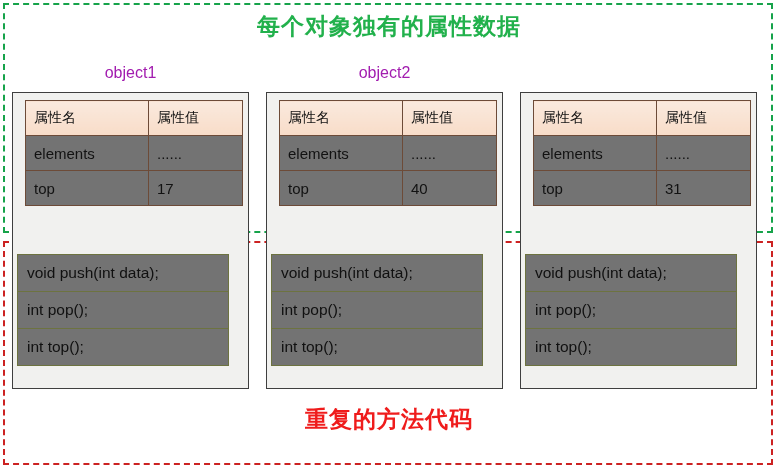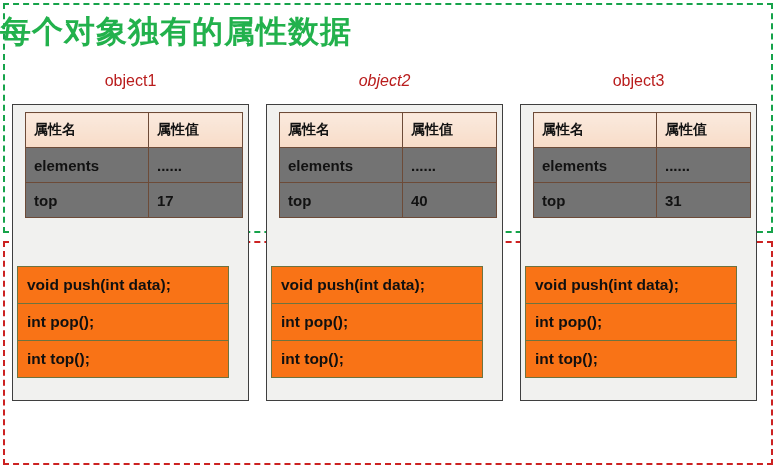--- a/index.html
+++ b/index.html
@@ -36,56 +36,56 @@
     top: 241px;
     width: 770px;
     height: 224px;
     border: 2px dashed #cc2222;
   }
 
   
   .section-title {
     position: absolute;
     width: 778px;
-    font-size: 31px;
+    text-align: center;
+    font-size: 23px;
     font-weight: 700;
     letter-spacing: 1px;
     white-space: nowrap;
   }
   #top-title {
     left: 0;
     top: 11px;
     color: #22b14c;
   }
   #bottom-title {
     left: 0;
     top: 404px;
     color: #ef1c1c;
   }
 
   
   .object-label {
     position: absolute;
-    top: 72px;
+    top: 64px;
     font-size: 16px;
-    color: #b91c1c;
+    color: #a21caf;
     text-align: center;
     white-space: nowrap;
   }
 
   
   .object-card {
     position: absolute;
-    top: 104px;
+    top: 92px;
     width: 237px;
     height: 297px;
     box-sizing: border-box;
     border: 1.6px solid #3f3f3f;
     background: #f1f1ef;
-    font-weight: bold;
   }
 
   
   .attr-table {
     position: absolute;
     left: 12px;
     top: 7px;
     width: 183px;
     border-collapse: collapse;
     table-layout: fixed;
@@ -114,39 +114,40 @@
   .method-box {
     position: absolute;
     left: 4px;
     top: 161px;
     width: 212px;
     border-collapse: collapse;
     table-layout: fixed;
   }
   .method-box td {
     border: 1.4px solid #6d7340;
-    background: #f97316;
+    background: #737373;
     height: 36px;
     padding: 0 9px;
     font-size: 15.5px;
     color: #101010;
     vertical-align: middle;
     white-space: nowrap;
   }
 </style>
 </head>
 <body>
 
 <div id="canvas">
 
   <div class="region" id="attr-region"></div>
   <div class="region" id="method-region"></div>
 
   <div class="section-title" id="top-title">每个对象独有的属性数据</div>
 
+  <div class="section-title" id="bottom-title">重复的方法代码</div>
 
   <div class="object-label" style="left:12px; width:237px;">object1</div>
   <div class="object-card" style="left:12px;">
     <table class="attr-table">
       <tbody>
           <tr class="head">
         <td class="col-name">属性名</td>
         <td class="col-value">属性值</td>
       </tr>
       <tr class="body">
@@ -167,21 +168,21 @@
       <tr>
         <td>int  pop();</td>
       </tr>
       <tr>
         <td>int  top();</td>
       </tr>
     </tbody>
       </table>
   </div>
 
-  <div class="object-label" style="left:266px; width:237px;font-style:italic;">object2</div>
+  <div class="object-label" style="left:266px; width:237px;">object2</div>
   <div class="object-card" style="left:266px;">
     <table class="attr-table">
       <tbody>
           <tr class="head">
         <td class="col-name">属性名</td>
         <td class="col-value">属性值</td>
       </tr>
       <tr class="body">
         <td class="col-name">elements</td>
         <td class="col-value">......</td>
@@ -200,21 +201,20 @@
       <tr>
         <td>int  pop();</td>
       </tr>
       <tr>
         <td>int  top();</td>
       </tr>
     </tbody>
       </table>
   </div>
 
-  <div class="object-label" style="left:520px; width:237px;">object3</div>
   <div class="object-card" style="left:520px;">
     <table class="attr-table">
       <tbody>
           <tr class="head">
         <td class="col-name">属性名</td>
         <td class="col-value">属性值</td>
       </tr>
       <tr class="body">
         <td class="col-name">elements</td>
         <td class="col-value">......</td>

